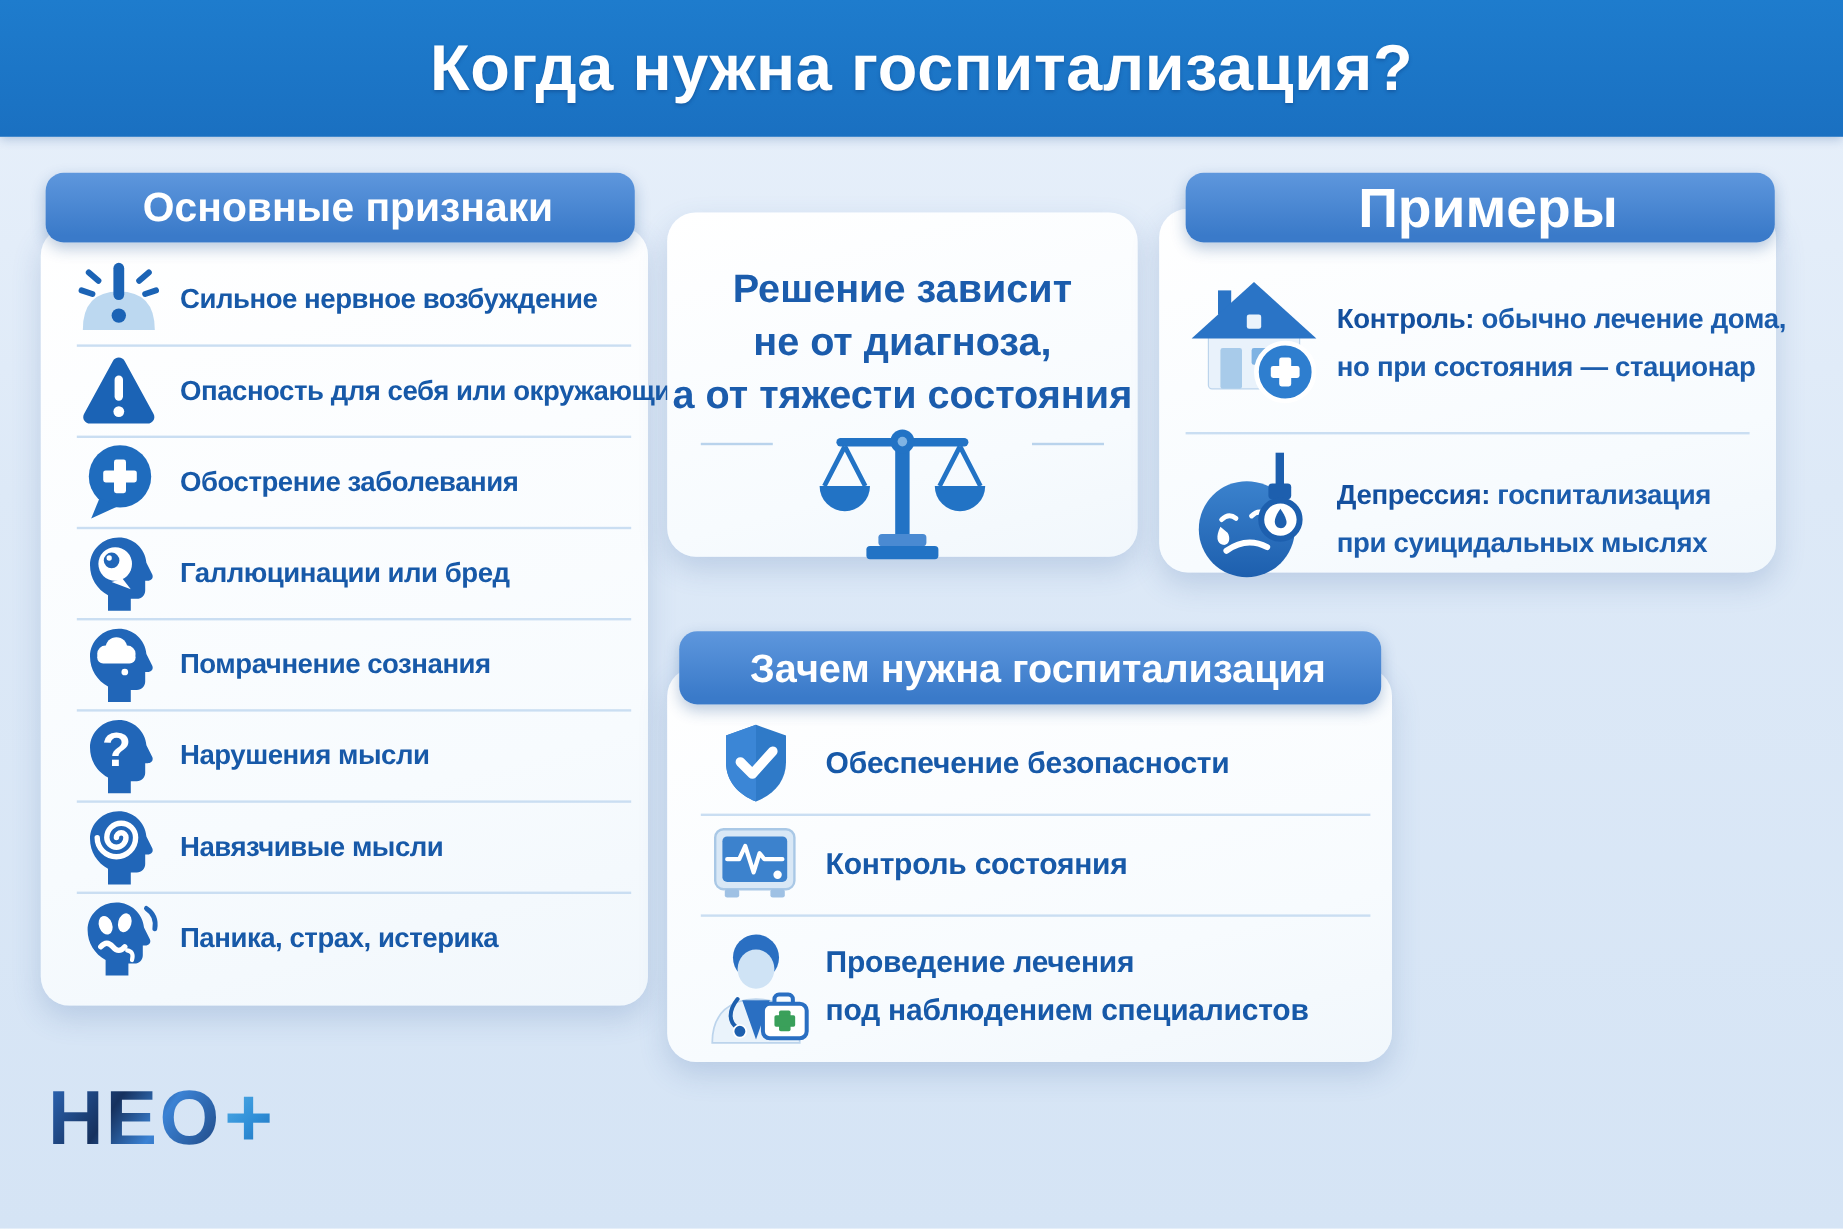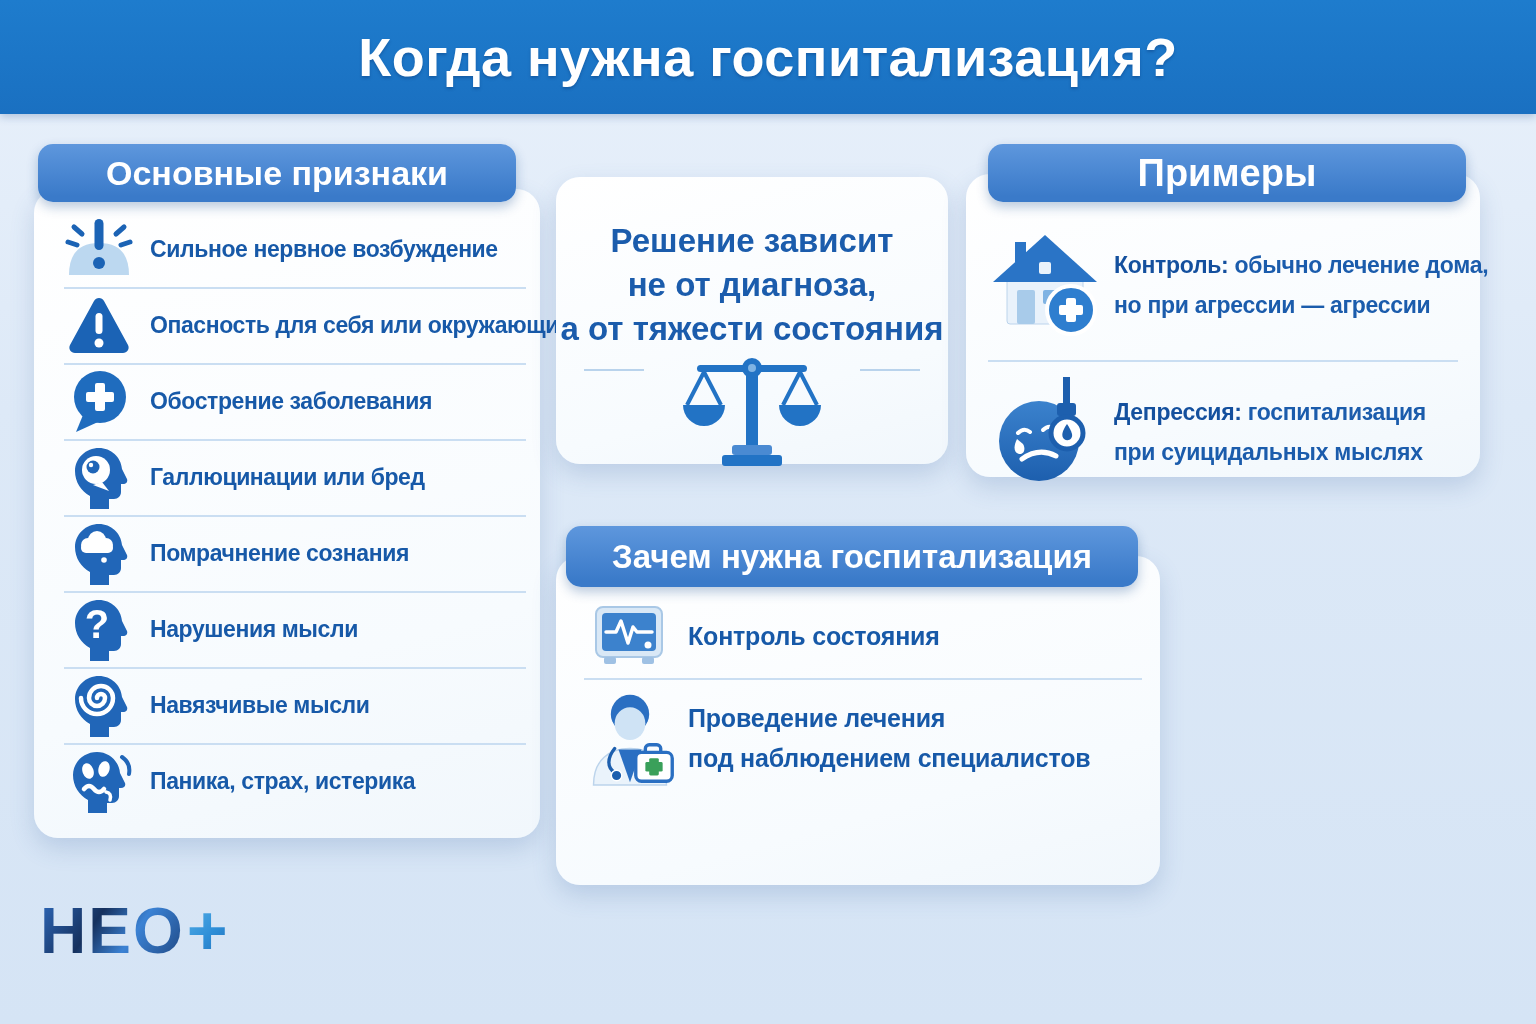--- a/index.html
+++ b/index.html
@@ -13,41 +13,41 @@
         display:flex;align-items:center;justify-content:center;
         box-shadow:0 3px 8px rgba(20,70,140,.25);}
   .band h1{margin:0;color:#ffffff;font-size:54px;font-weight:700;letter-spacing:.5px;
         text-shadow:0 2px 3px rgba(10,50,110,.35);}
 
   
   .card{position:absolute;background:linear-gradient(165deg,#ffffff 0%,#f7fbfe 70%,#f1f7fc 100%);
         border-radius:24px;box-shadow:0 10px 24px rgba(60,100,160,.20);}
   .panel-btn{position:absolute;background:linear-gradient(180deg,#5e97dd 0%,#3a7ac9 90%);
         border-radius:15px;display:flex;align-items:center;justify-content:center;
-        color:#fff;font-weight:700;box-shadow:0 5px 12px rgba(23,77,142,.30);z-index:5;}
+        color:#fff;font-weight:700;box-shadow:0 5px 12px rgba(23,77,142,.30);z-index:5;padding-left:13px;}
 
   
   .signs-card{left:34px;top:189px;width:506px;height:649px;padding-top:22px;box-sizing:border-box;}
   .signs-btn{left:38px;top:144px;width:478px;height:58px;font-size:34px;}
   .sign-row{position:relative;display:flex;align-items:center;height:76px;padding:0 12px 0 24px;}
   .sign-row + .sign-row::before{content:"";position:absolute;top:0;left:30px;right:14px;height:2px;background:#cadef2;}
   .sign-ic{width:82px;flex:0 0 82px;display:flex;align-items:center;justify-content:center;}
   .sign-label{font-size:23px;font-weight:700;letter-spacing:-.4px;color:#1759a8;margin-left:10px;white-space:nowrap;}
 
   
   .decision-card{left:556px;top:177px;width:392px;height:287px;}
   .decision-text{margin-top:42px;text-align:center;color:#1b5cac;font-weight:700;font-size:33px;line-height:44px;}
   .scales-wrap{position:relative;height:122px;margin-top:-2px;}
   .scales-wrap .rule{position:absolute;top:20px;width:60px;height:2px;background:#b9d3ec;}
   .rule-left{left:28px;} .rule-right{right:28px;}
   .scales-svg{position:absolute;left:50%;top:0;transform:translateX(-50%);}
 
   
   .examples-card{left:966px;top:174px;width:514px;height:303px;padding-top:36px;box-sizing:border-box;}
-  .examples-btn{left:988px;top:144px;width:478px;height:58px;font-size:38px;justify-content:center;}
+  .examples-btn{left:988px;top:144px;width:478px;height:58px;font-size:46px;justify-content:center;}
   .ex-row{position:relative;display:flex;align-items:center;height:150px;padding:0 10px 0 18px;}
   .ex-row + .ex-row{height:144px;}
   .ex-row + .ex-row::before{content:"";position:absolute;top:0;left:22px;right:22px;height:2px;background:#cadef2;}
   .ex-ic{width:122px;flex:0 0 122px;display:flex;align-items:center;justify-content:center;}
   .ex-text{font-size:23px;font-weight:600;letter-spacing:-.3px;color:#1b5cac;line-height:40px;margin-left:8px;white-space:nowrap;}
   .ex-text b{font-weight:700;color:#14509e;}
 
   
   .purpose-card{left:556px;top:556px;width:604px;height:329px;padding-top:38px;box-sizing:border-box;}
   .purpose-btn{left:566px;top:526px;width:572px;height:61px;font-size:33px;}
@@ -224,21 +224,21 @@
           <rect x="54" y="60" width="14" height="14" rx="2" fill="#7fb3e3"></rect>
           <circle cx="82" cy="80" r="24" fill="#2e7ecf" stroke="#fff" stroke-width="4"></circle>
           <rect x="70" y="75" width="24" height="10" rx="2" fill="#fff"></rect>
           <rect x="77" y="68" width="10" height="24" rx="2" fill="#fff"></rect>
         </svg>
       </span>
       <span class="ex-text">
         <b>Контроль:</b>
         <span>обычно лечение дома,</span>
         <br>
-        <span>но при агрессии — агрессии</span>
+        <span>но при состояния — стационар</span>
       </span>
     </div>
 
     <div class="ex-row">
       <span class="ex-ic">
         <svg width="108" height="110" viewBox="0 0 108 110">
           <defs>
             <linearGradient id="gDep" x1="0" y1="0" x2="0" y2="1">
               <stop offset="0" stop-color="#3b82cd"></stop>
                 <stop offset="1" stop-color="#1d5fae"></stop>
@@ -262,20 +262,32 @@
         <span>при суицидальных мыслях</span>
       </span>
     </div>
   </div>
 
   <div class="panel-btn purpose-btn">
     <span>Зачем нужна госпитализация</span>
   </div>
   <div class="card purpose-card">
 
+    <div class="pu-row">
+      <span class="pu-ic">
+        <svg width="64" height="70" viewBox="0 0 64 70">
+          <path d="M32,3 L57,12 V34 C57,50 47,61 32,67 C17,61 7,50 7,34 V12 Z" fill="#2f7ac8"></path>
+          <path d="M32,3 L32,67 C17,61 7,50 7,34 V12 Z" fill="#3b86d6"></path>
+          <path d="M19,34 L29,44 L46,25" fill="none" stroke="#fff" stroke-width="8" stroke-linecap="round" stroke-linejoin="round"></path>
+        </svg>
+      </span>
+      <span class="pu-label">
+        <span>Обеспечение безопасности</span>
+      </span>
+    </div>
 
     <div class="pu-row">
       <span class="pu-ic">
         <svg width="72" height="62" viewBox="0 0 72 62">
           <rect x="2" y="2" width="66" height="50" rx="7" fill="#d9e8f6" stroke="#a9c8e6" stroke-width="2"></rect>
           <rect x="8" y="8" width="54" height="38" rx="4" fill="#3c82cd"></rect>
           <polyline points="12,27 22,27 27,16 34,38 39,22 43,27 58,27" fill="none" stroke="#fff" stroke-width="3.5" stroke-linecap="round" stroke-linejoin="round"></polyline>
           <circle cx="54" cy="40" r="3.5" fill="#fff"></circle>
           <rect x="10" y="52" width="12" height="7" rx="2" fill="#9fc1e4"></rect>
           <rect x="48" y="52" width="12" height="7" rx="2" fill="#9fc1e4"></rect>

